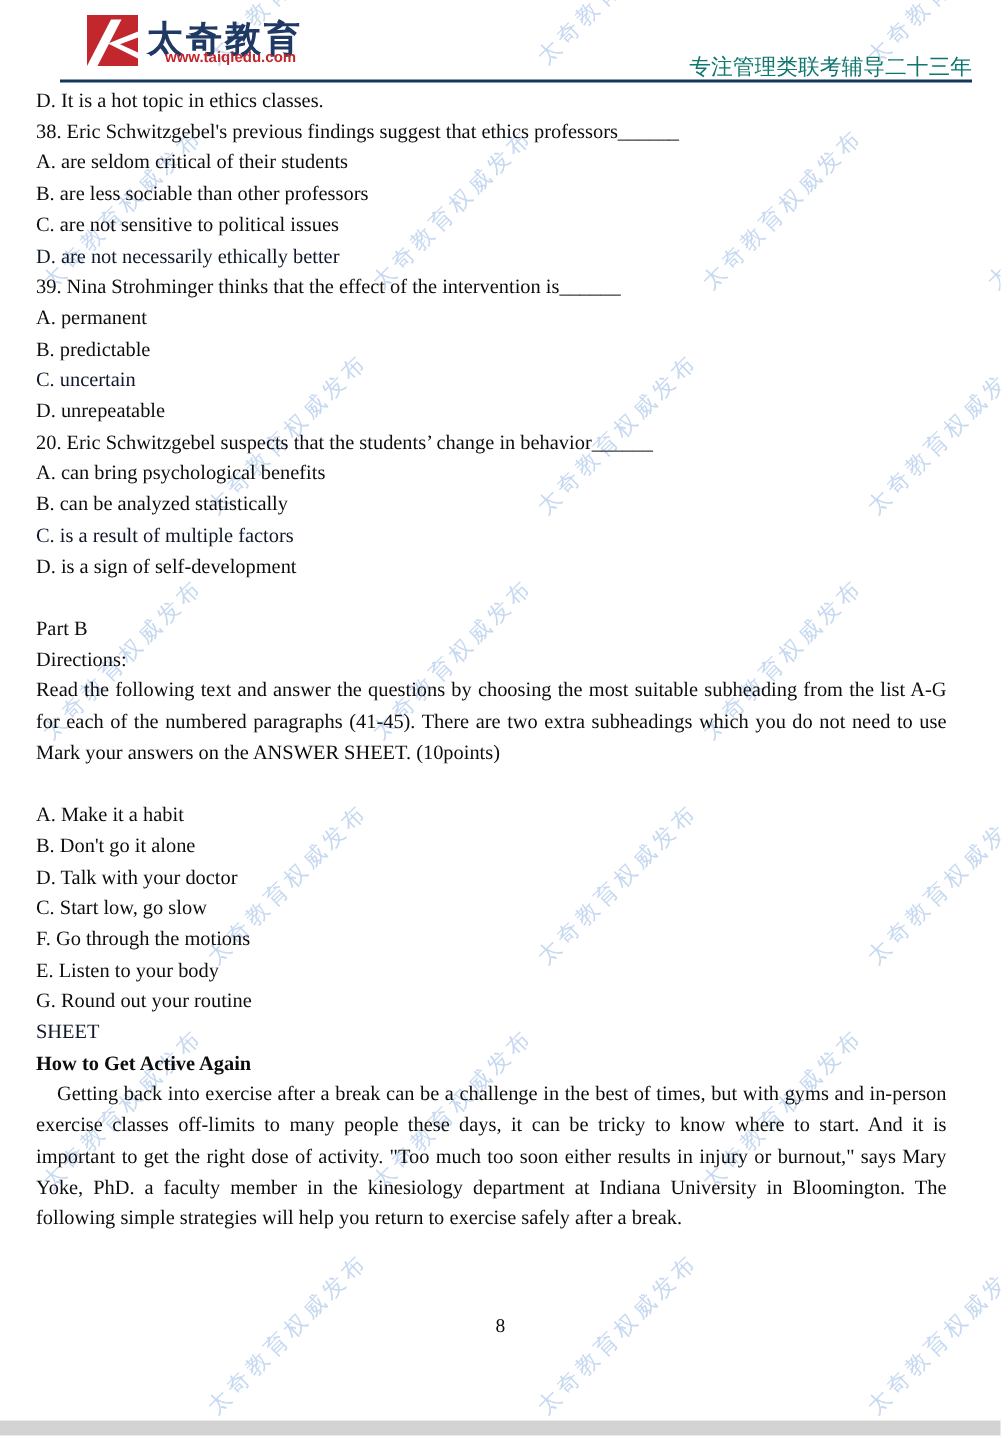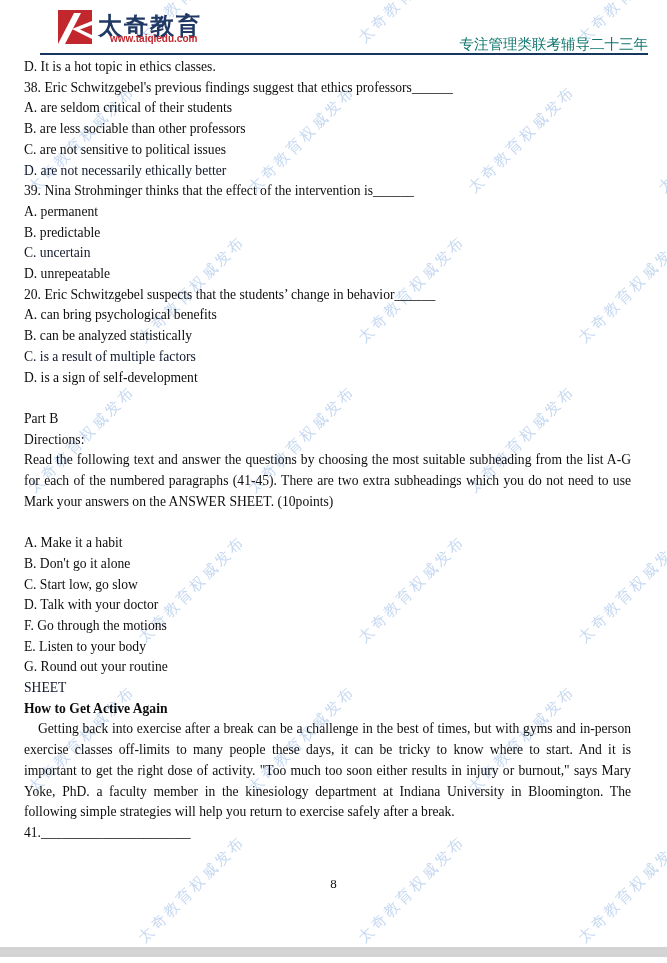--- a/index.html
+++ b/index.html
@@ -140,30 +140,29 @@
     <div class="spacer"></div>
 
     <div class="line">Part B</div>
     <div class="line">Directions:</div>
     <p class="just">Read the following text and answer the questions by choosing the most suitable subheading from the list A-G for each of the numbered paragraphs (41-45). There are two extra subheadings which you do not need to use Mark your answers on the ANSWER SHEET. (10points)</p>
 
     <div class="spacer"></div>
 
     <div class="line">A. Make it a habit</div>
     <div class="line">B. Don't go it alone</div>
+    <div class="line">D. Talk with your doctor</div>
     <div class="line">C. Start low, go slow</div>
-    <div class="line">D. Talk with your doctor</div>
     <div class="line">F. Go through the motions</div>
     <div class="line">E. Listen to your body</div>
     <div class="line">G. Round out your routine</div>
 
     <div class="line red">SHEET</div>
 
     <div class="passage-title">How to Get Active Again</div>
     <p class="passage">Getting back into exercise after a break can be a challenge in the best of times, but with gyms and in-person exercise classes off-limits to many people these days, it can be tricky to know where to start. And it is important to get the right dose of activity. "Too much too soon either results in injury or burnout," says Mary Yoke, PhD. a faculty member in the kinesiology department at Indiana University in Bloomington. The following simple strategies will help you return to exercise safely after a break.</p>
 
-    <div class="line">41.______________________</div>
   </div>
 
   <div class="page-number">8</div>
   <div class="page-separator"></div>
 
 </div>
 
 </body></html>

